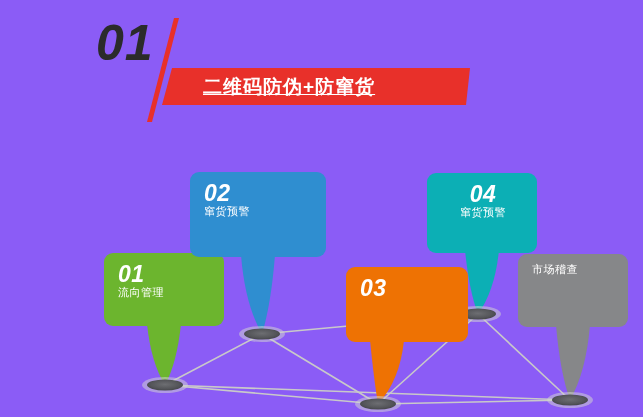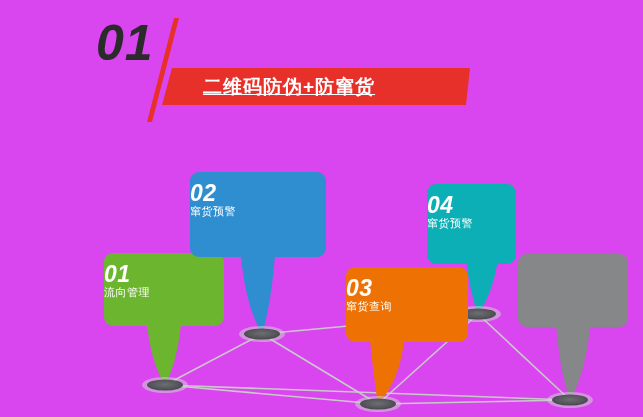--- a/index.html
+++ b/index.html
@@ -7,21 +7,21 @@
     padding: 0;
     background: #ffffff;
   }
   body {
     font-family: "Liberation Sans", sans-serif;
   }
   #stage {
     position: relative;
     width: 643px;
     height: 417px;
-    background: #d946ef;
+    background: #8b5cf6;
     overflow: hidden;
   }
 
   
   #header {
     position: absolute;
     left: 0;
     top: 0;
     width: 643px;
     height: 140px;
@@ -67,21 +67,21 @@
   }
   #net-svg {
     position: absolute;
     left: 0;
     top: 0;
   }
   .pin-card {
     position: absolute;
     border-radius: 9px;
     box-sizing: border-box;
-    padding: 9px 12px 6px 0;
+    padding: 9px 12px 6px 14px;
     color: #ffffff;
     user-select: none;
   }
   .pin-num {
     font-size: 23px;
     font-style: italic;
     font-weight: bold;
     line-height: 1.05;
     letter-spacing: 0.5px;
   }
@@ -165,24 +165,24 @@
         <div class="pin-card" style="left: 104px; top: 253px; width: 120px; height: 73px; background: rgb(108, 181, 46);">
           <div class="pin-num">01</div>
           <div class="pin-label">流向管理</div>
         </div>
         <div class="pin-card" style="left: 190px; top: 172px; width: 136px; height: 85px; background: rgb(47, 142, 208);">
           <div class="pin-num">02</div>
           <div class="pin-label">窜货预警</div>
         </div>
         <div class="pin-card" style="left: 326px; top: 267px; width: 122px; height: 75px; background: rgb(238, 114, 3); margin-left: 20px;">
           <div class="pin-num">03</div>
-          <div class="pin-label">窜货查询</div>
         </div>
-        <div class="pin-card" style="left: 427px; top: 184px; width: 89px; height: 80px; background: rgb(12, 175, 181);">
+        <div class="pin-card" style="left: 427px; top: 173px; width: 110px; height: 80px; background: rgb(12, 175, 181); text-align: center;">
           <div class="pin-num">04</div>
           <div class="pin-label">窜货预警</div>
         </div>
         <div class="pin-card" style="left: 518px; top: 254px; width: 110px; height: 73px; background: rgb(134, 135, 137);">
+          <div class="pin-label">市场稽查</div>
         </div>
       </div>
   </div>
 
 </div>
 
 </body></html>

